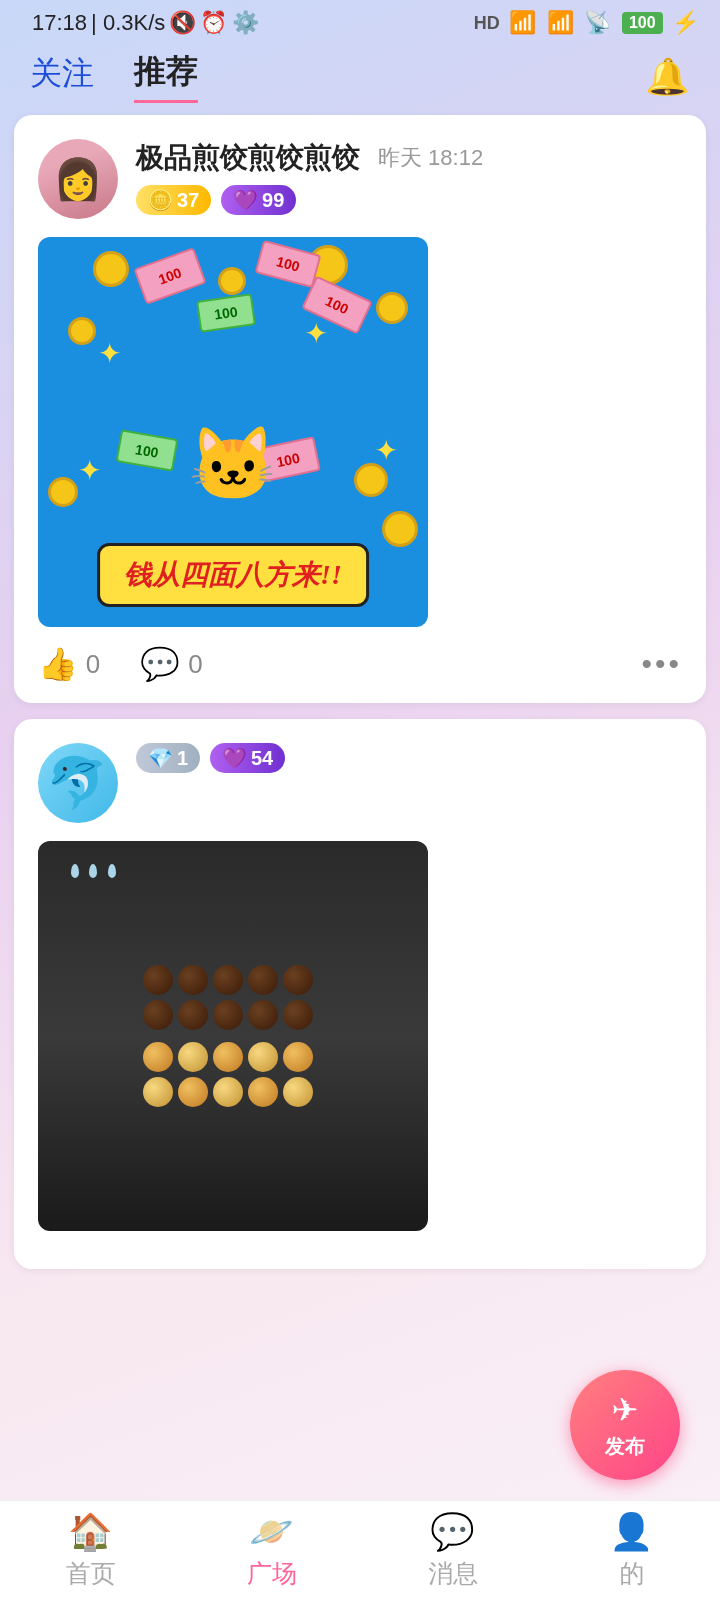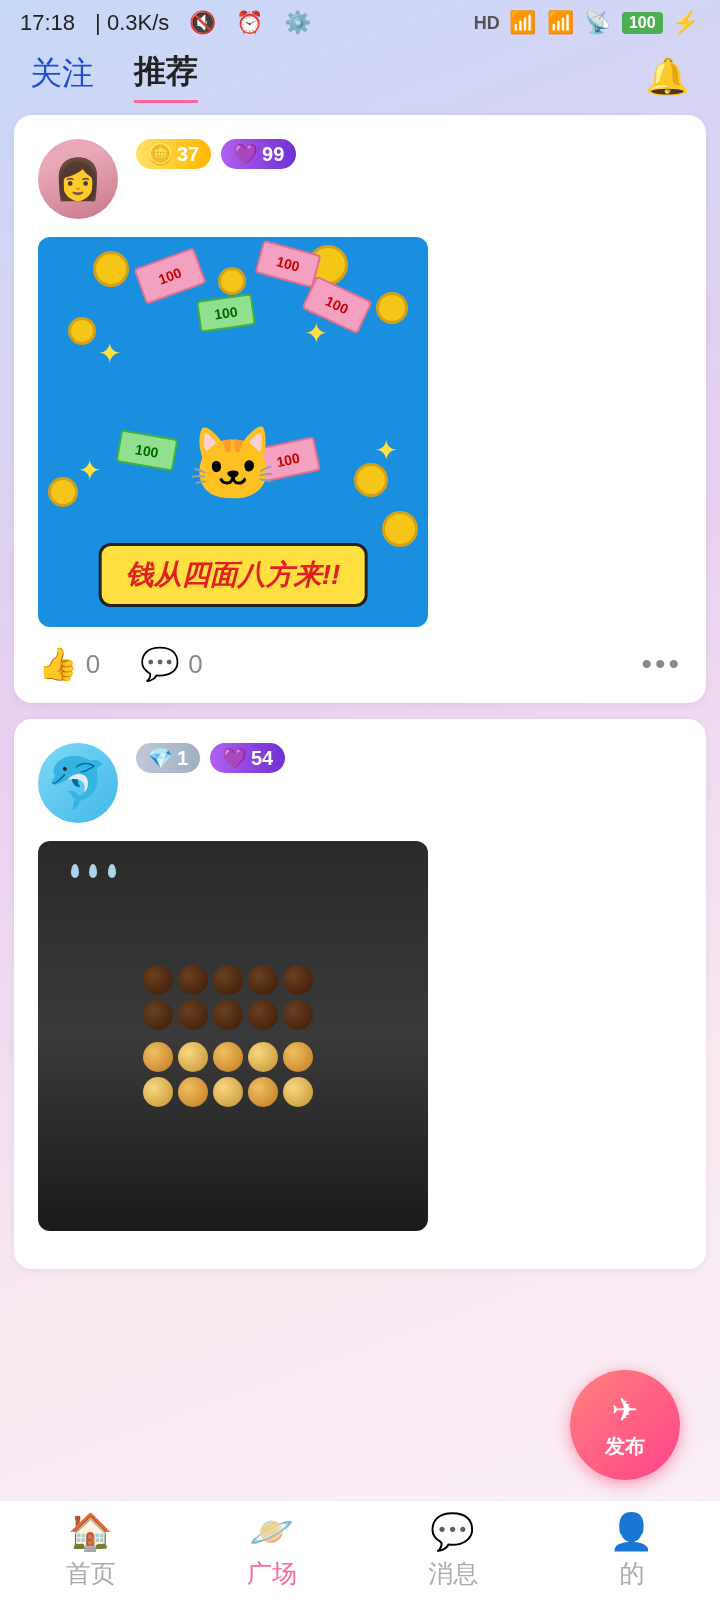--- a/index.html
+++ b/index.html
@@ -15,21 +15,21 @@
     
     .status-bar {
       display: flex;
       justify-content: space-between;
       align-items: center;
       padding: 10px 20px 6px 20px;
       font-size: 22px;
       font-weight: 500;
       color: #222;
     }
-    .status-left { display: flex; align-items: center; gap: 20px; }
+    .status-left { display: flex; align-items: center; gap: 4px; margin-left: 12px; }
     .status-right { display: flex; align-items: center; gap: 10px; }
     .battery-box {
       background: #4caf50;
       color: white;
       font-size: 16px;
       padding: 2px 7px;
       border-radius: 4px;
       font-weight: bold;
     }
 
@@ -305,20 +305,24 @@
 </div>
 
 <div class="feed">
 
   <div class="post-card">
     <div class="post-header">
       <div class="avatar">
         <div class="avatar-face">👩</div>
       </div>
       <div class="post-meta">
+        <div class="username-row">
+          <span class="username">极品煎饺煎饺煎饺</span>
+          <span class="post-time">昨天 18:12</span>
+        </div>
         <div class="badges-row">
           <div class="badge badge-gold">
             <span class="badge-icon">🪙</span>
             <span>37</span>
           </div>
           <div class="badge badge-purple">
             <span class="badge-icon">💜</span>
             <span>99</span>
           </div>
         </div>
@@ -345,21 +349,21 @@
         <div class="note note-green" style="width:58px;height:33px;bottom:160px;left:80px;">100</div>
         <div class="note" style="width:60px;height:35px;bottom:150px;left:220px;transform:rotate(-12deg);">100</div>
 
         <div class="star" style="top:100px;left:60px;">✦</div>
         <div class="star" style="top:80px;right:100px;">✦</div>
         <div class="star" style="bottom:140px;left:40px;">✦</div>
         <div class="star" style="bottom:160px;right:30px;">✦</div>
 
         <div class="cat-character">🐱</div>
 
-        <div style="position:absolute;bottom:20px;left:50%;transform:translateX(-50%);background:#ffe040;border:3px solid #222;border-radius:12px;padding:10px 24px;white-space:nowrap;z-index:10;">
+        <div style="position:absolute;bottom:20px;left:50%;transform:translateX(-50%);background:#ffe040;border:3px solid #222;border-radius:12px;padding:10px 24px;white-space:nowrap;z-index:10;font-family:Liberation Serif, serif;">
           <span style="font-size:28px;font-weight:900;color:#e02020;font-style:italic;">钱从四面八方来!!</span>
         </div>
       </div>
     </div>
 
     <div class="post-actions">
       <div class="action-btn">
         <span class="action-icon">👍</span>
         <span>0</span>
       </div>

